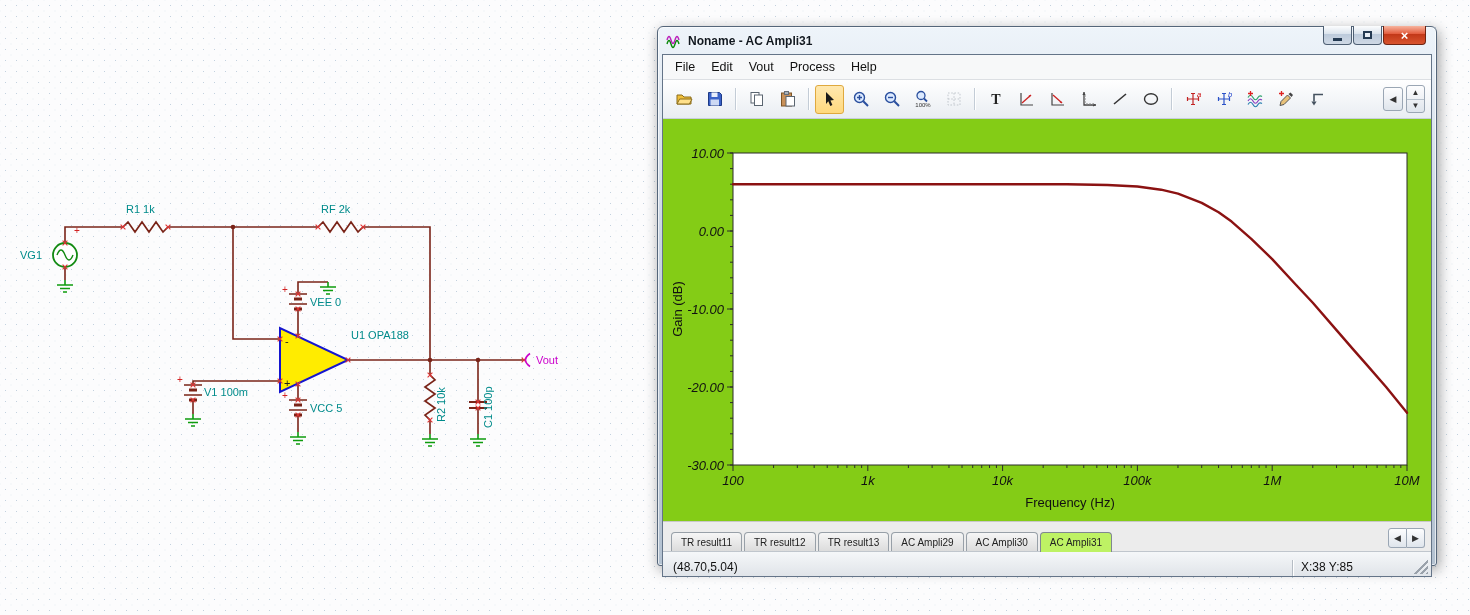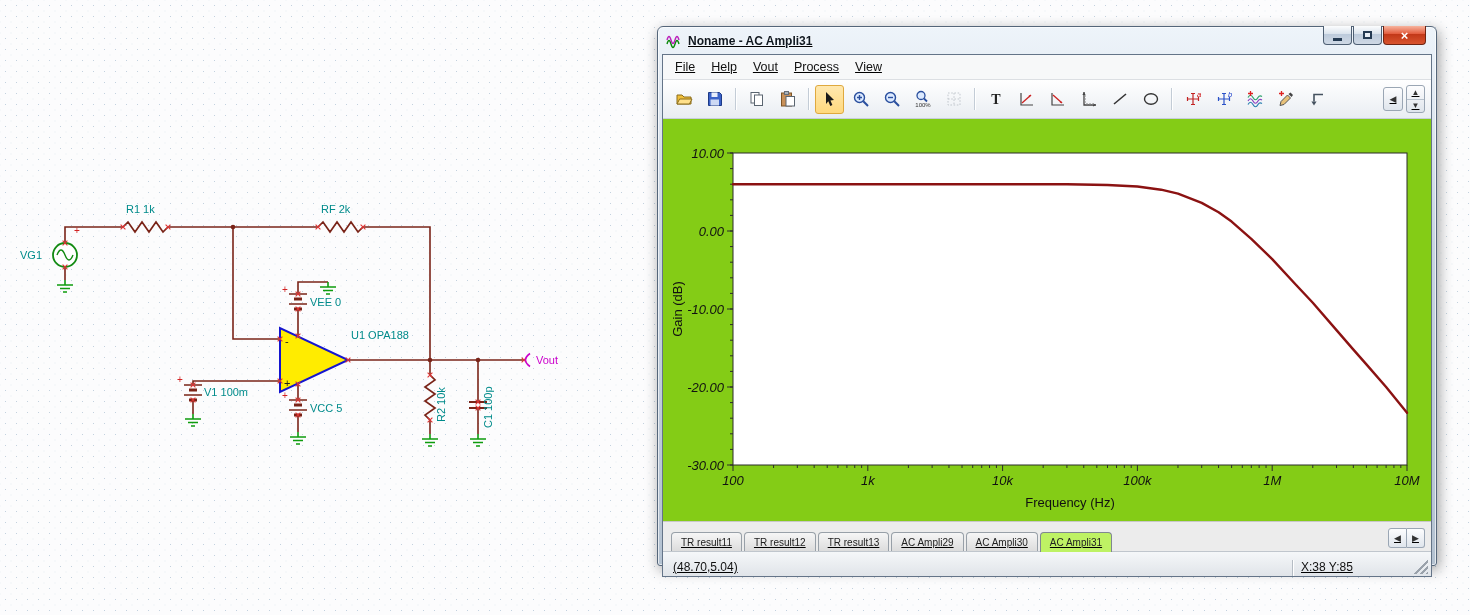--- a/index.html
+++ b/index.html
@@ -21,21 +21,20 @@
   .pmark{font:10px "Liberation Sans",sans-serif;fill:#d22222;}
   .opsign{font:11px "Liberation Sans",sans-serif;fill:#222;}
 
   
   .window{
     position:absolute;left:657px;top:26px;width:780px;height:540px;
     box-sizing:border-box;padding:0 4px 19px 4px;
     background:linear-gradient(180deg,#eef4fa,#c9d5e2 40%,#b4c2d1);
     border:1px solid #55667a;border-radius:6px 6px 3px 3px;
     box-shadow:2px 4px 14px rgba(0,0,0,.38), inset 0 0 0 1px rgba(255,255,255,.65);
-    text-decoration:underline;
   }
   .titlebar{height:27px;display:flex;align-items:center;gap:6px;padding:0 4px;position:relative;}
   .title-text{font-weight:bold;font-size:12px;color:#101820;text-shadow:0 0 3px #fff;}
   .win-buttons{position:absolute;top:-1px;right:6px;display:flex;gap:1px;}
   .wbtn{width:29px;height:19px;box-sizing:border-box;border:1px solid #4e5f73;border-top:none;
     border-radius:0 0 4px 4px;display:flex;align-items:center;justify-content:center;
     background:linear-gradient(#fcfdfe,#d9e2ec 45%,#bccadb 46%,#cfd9e5);}
   .wbtn.close{width:43px;background:linear-gradient(#f7b49e,#e2593a 45%,#c23818 46%,#d8542f);border-color:#6f2412;
     color:#fff;font-weight:bold;font-size:13px;line-height:1;}
   .glyph-min{width:9px;height:3px;background:#243a52;margin-top:8px;}
@@ -235,24 +234,24 @@
       <div class="wbtn close">
           <span>×</span>
         </div>
     </div>
   </div>
 
   <div class="client">
 
     <div class="menubar">
       <span class="mitem">File</span>
-      <span class="mitem">Help</span>
+      <span class="mitem">Edit</span>
       <span class="mitem">Vout</span>
       <span class="mitem">Process</span>
-      <span class="mitem">View</span>
+      <span class="mitem">Help</span>
     </div>
 
     <div class="toolbar">
       <div class="tbtn">
         <svg width="18" height="18" viewBox="0 0 18 18">
           <path d="M2 5h5l2 2h7v7H2z" fill="#f0bf3a" stroke="#8a6d1d"></path>
           <path d="M2 14l2.6-5H17l-2.6 5z" fill="#ffe08a" stroke="#8a6d1d"></path>
         </svg>
       </div>
       <div class="tbtn">

